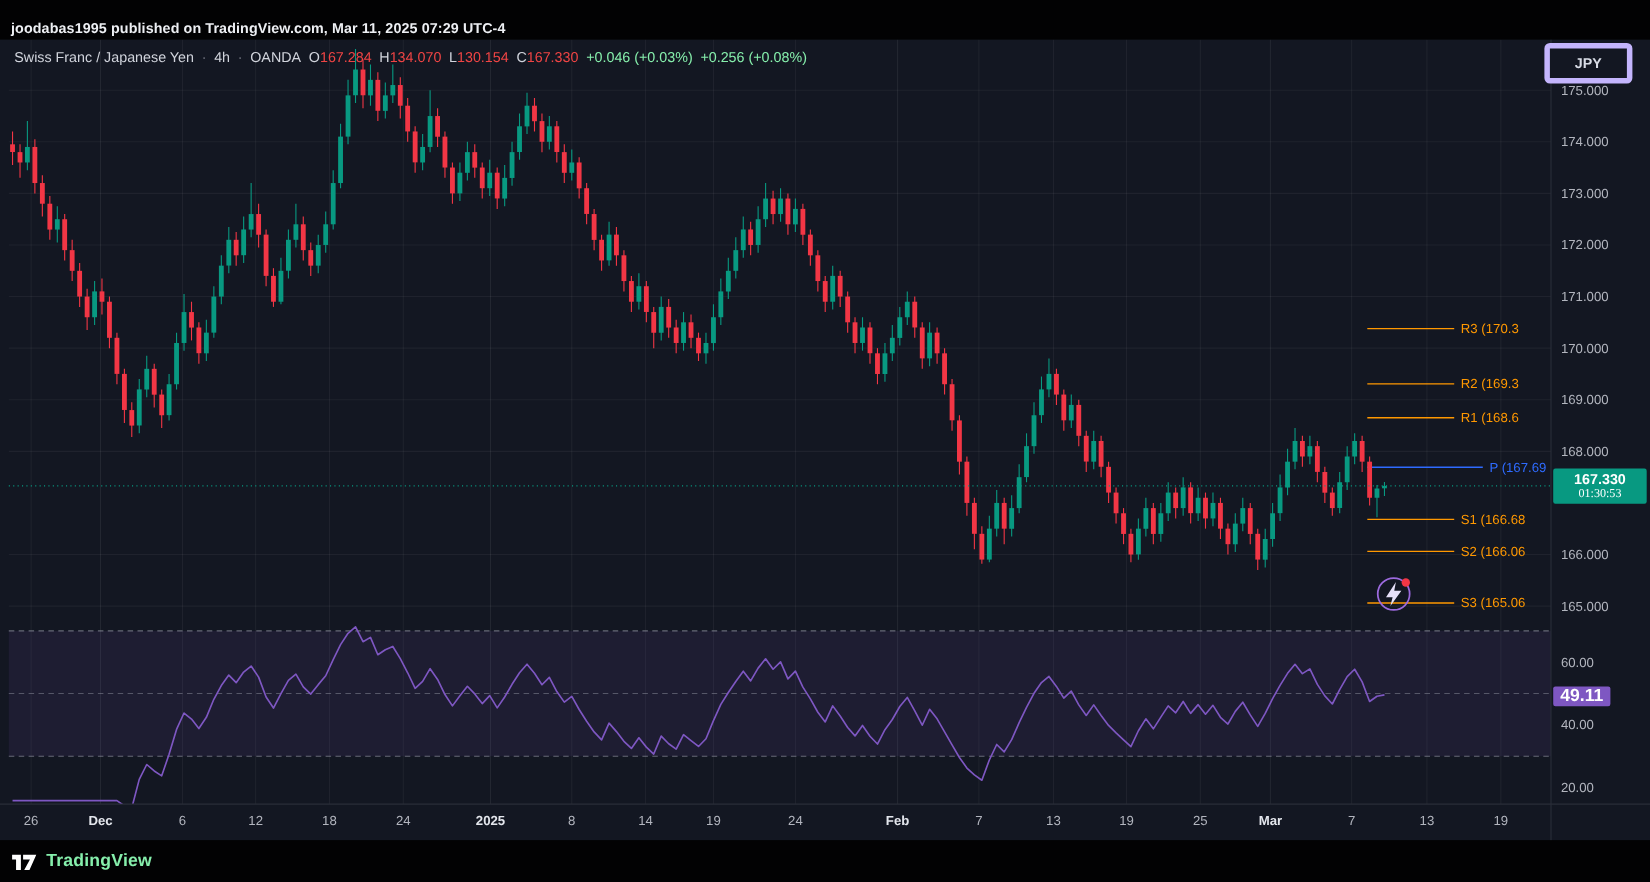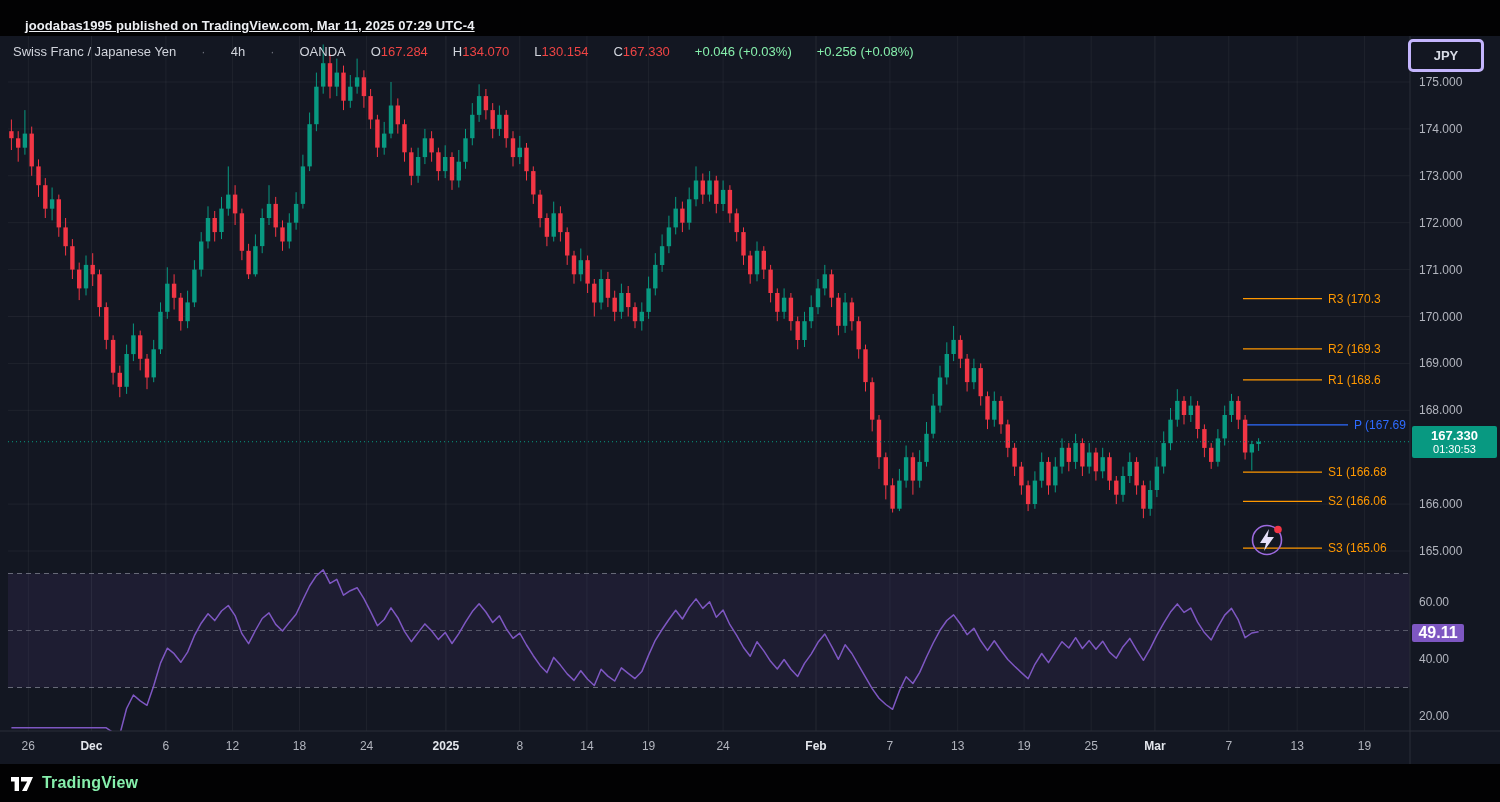--- a/index.html
+++ b/index.html
@@ -3,48 +3,48 @@
 <meta charset="utf-8">
 <style>
   html,body{margin:0;padding:0;}
   body{
     width:1500px;height:802px;position:relative;overflow:hidden;
     background:#000;font-family:"Liberation Sans",sans-serif;
     -webkit-font-smoothing:antialiased;
   }
   .topbar{
     position:absolute;top:0;left:0;width:1500px;height:51px;background:#020203;
-    display:flex;align-items:center;padding-left:25px;box-sizing:border-box;
-    color:#edeff3;font-size:13px;font-weight:700;letter-spacing:.1px;text-decoration:underline;
+    display:flex;align-items:center;padding-left:10px;box-sizing:border-box;
+    color:#edeff3;font-size:13px;font-weight:700;letter-spacing:.1px;
   }
   .chart-area{
     position:absolute;top:36px;left:0;width:1500px;height:728px;background:#131722;
   }
   #chart-svg{position:absolute;top:0;left:0;display:block;}
   .legend{
-    position:absolute;top:8px;left:13px;display:flex;align-items:flex-end;gap:25px;
+    position:absolute;top:8px;left:13px;display:flex;align-items:flex-end;gap:7px;
     font-size:13px;color:#d1d4dc;white-space:nowrap;pointer-events:none;
   }
   .legend .sep{color:#6a6d78;}
   .legend .grp{display:inline-flex;}
   .legend .lbl{color:#d1d4dc;}
   .legend .val{color:#ef4444;}
   .legend .chg{color:#86efac;}
   .jpy-btn{
     position:absolute;top:3px;right:16px;width:70px;height:27px;
-    border:3px solid #c4b5fd;border-radius:5px;background:#131722;
+    border:5px solid #c4b5fd;border-radius:5px;background:#131722;
     color:#d8dce6;font-size:13px;font-weight:600;
     display:flex;align-items:center;justify-content:center;cursor:pointer;
   }
   .price-badge{
     position:absolute;left:1412px;top:390px;width:85px;padding:2px 0;
     background:#089981;color:#fff;text-align:center;border-radius:2px;z-index:3;
   }
   .pb-price{font-size:13px;font-weight:700;line-height:15px;}
-  .pb-count{font-size:11px;line-height:13px;}
+  .pb-count{font-size:11px;line-height:13px;font-family:Liberation Serif, serif;}
   .rsi-badge{
     position:absolute;left:1412px;top:588px;width:52px;height:18px;
     background:#7e57c2;color:#fff;font-size:16px;font-weight:700;
     display:flex;align-items:center;justify-content:center;border-radius:2px;z-index:3;
   }
   .lightning{position:absolute;left:1248px;top:485px;width:38px;height:38px;cursor:pointer;}
   .bottombar{
     position:absolute;bottom:0;left:0;width:1500px;height:38px;background:#020203;
     display:flex;align-items:center;gap:8px;padding-left:10px;box-sizing:border-box;
   }

